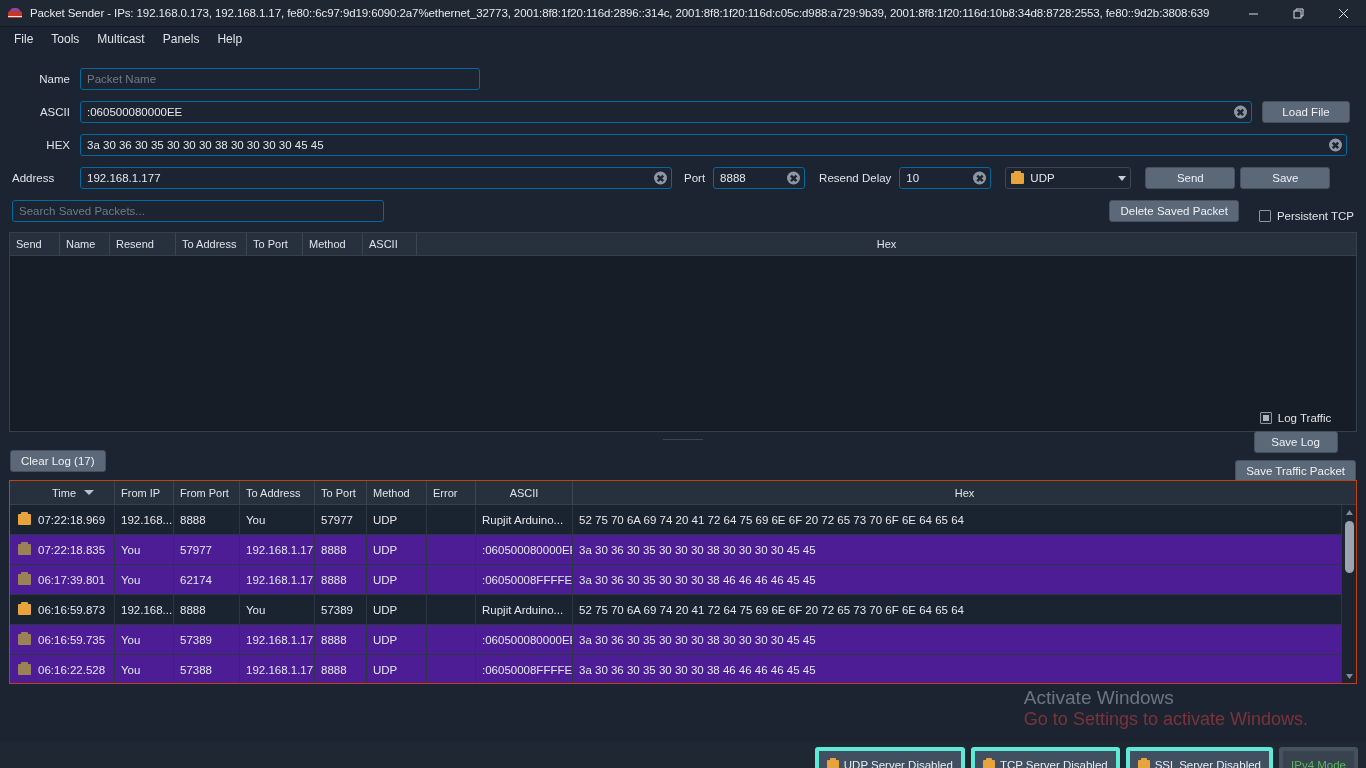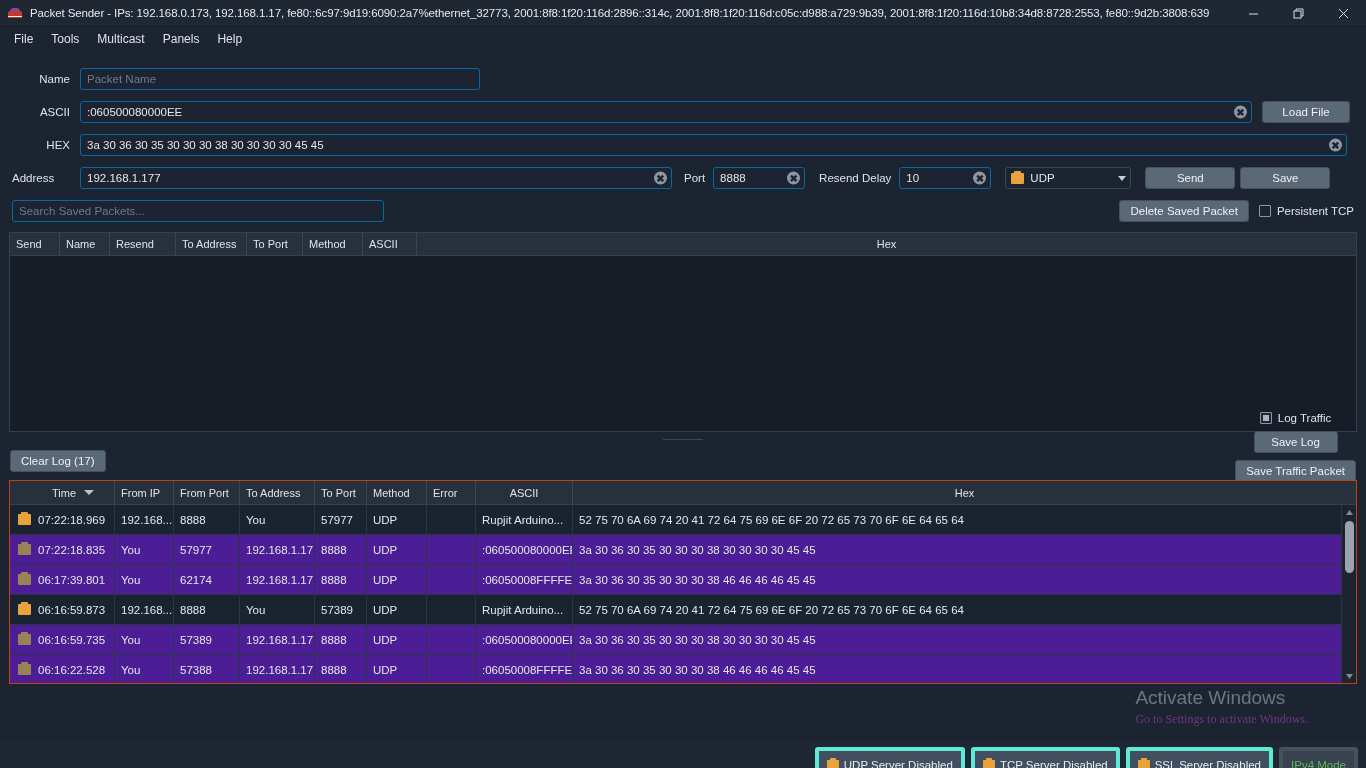--- a/index.html
+++ b/index.html
@@ -112,21 +112,21 @@
     position: absolute; right: 0; top: 0; bottom: 0; width: 16px;
     display: flex; align-items: center; justify-content: center;
   }
 
   
   .search-row {
     display: flex; align-items: center; padding: 0 12px; margin-top: 11px;
     height: 22px;
   }
   .search-input { width: 372px; }
-  .search-right { margin-left: auto; display: flex; align-items: center; gap: 10px; }
+  .search-right { margin-left: auto; display: flex; align-items: flex-end; gap: 20px; }
   .chk { display: flex; align-items: center; gap: 6px; font-size: 11.5px; color: #dfe3e9; }
   .chkbox {
     width: 12px; height: 12px; border: 1px solid #8d97a4; background: #1b2430;
     border-radius: 1px; flex: 0 0 auto; position: relative;
   }
   .chkbox.checked::after {
     content: ''; position: absolute; left: 2px; top: 2px;
     width: 6px; height: 6px; background: #aab3bf;
   }
 
@@ -214,21 +214,21 @@
     position: absolute; top: 2px; left: 3px; width: 9px; height: 52px;
     background: #9aa3ae; border-radius: 5px;
   }
 
   
   .watermark {
     position: absolute; right: 58px; bottom: 40px;
     text-align: left; pointer-events: none; opacity: 0.45;
   }
   .watermark .wm1 { font-size: 19px; color: #cfd5dd; line-height: 24px; }
-  .watermark .wm2 { font-size: 12px; color: #d946ef; line-height: 18px; font-family: Liberation Serif, serif; }
+  .watermark .wm2 { font-size: 18px; color: #ef4444; line-height: 18px; }
 
   
   .statusbar {
     position: absolute; left: 0; right: 0; bottom: 0; height: 26px;
     background: #1f2733; display: flex; align-items: center;
     justify-content: flex-end; padding-right: 8px; gap: 6px;
   }
   .sbtn {
     height: 36px; display: flex; align-items: center; gap: 5px;
     background: #414f60; border: 4px solid #5eead4; border-radius: 3px;

